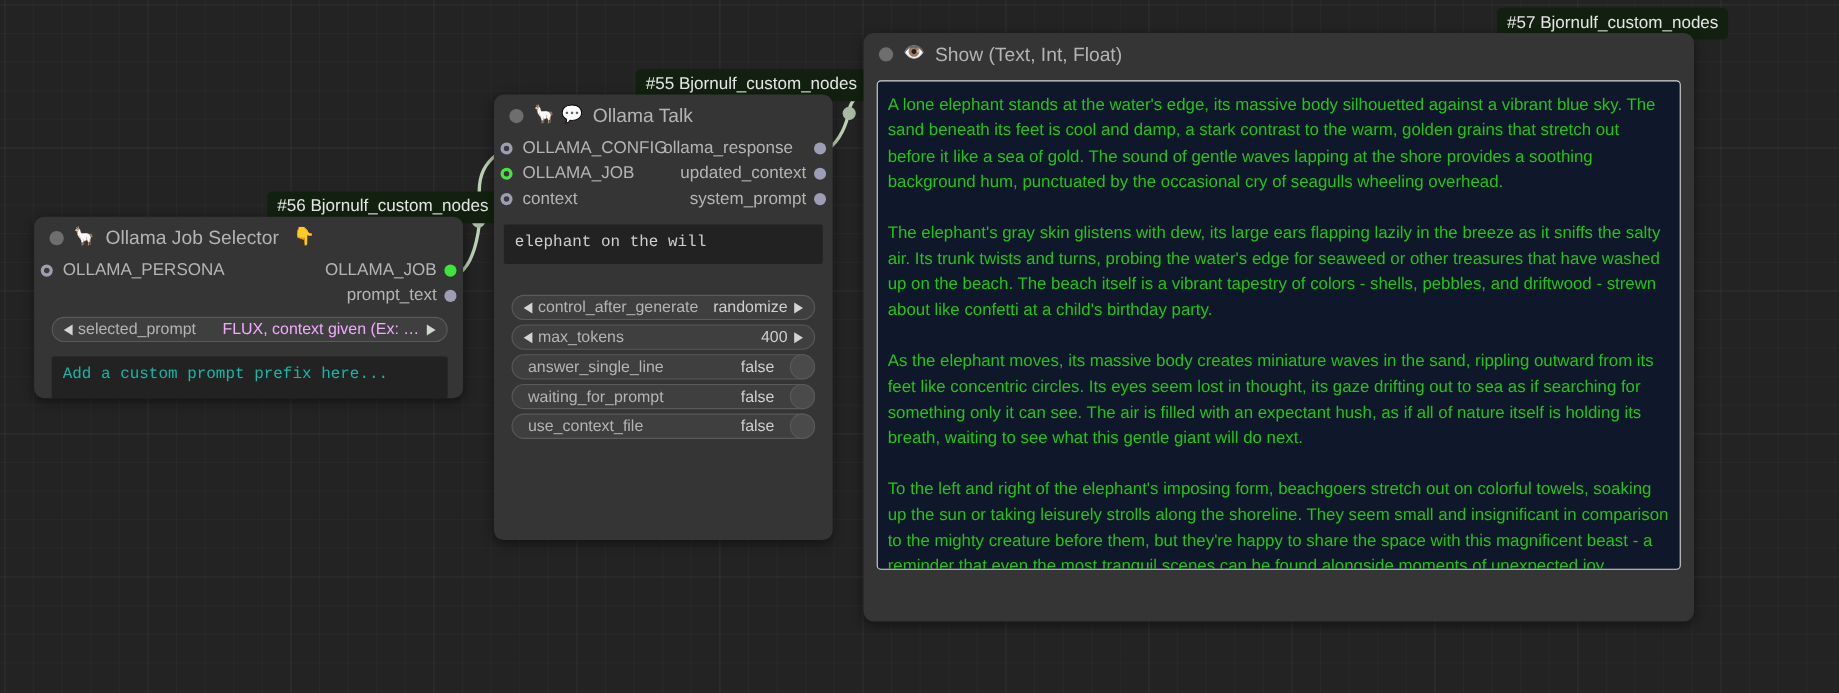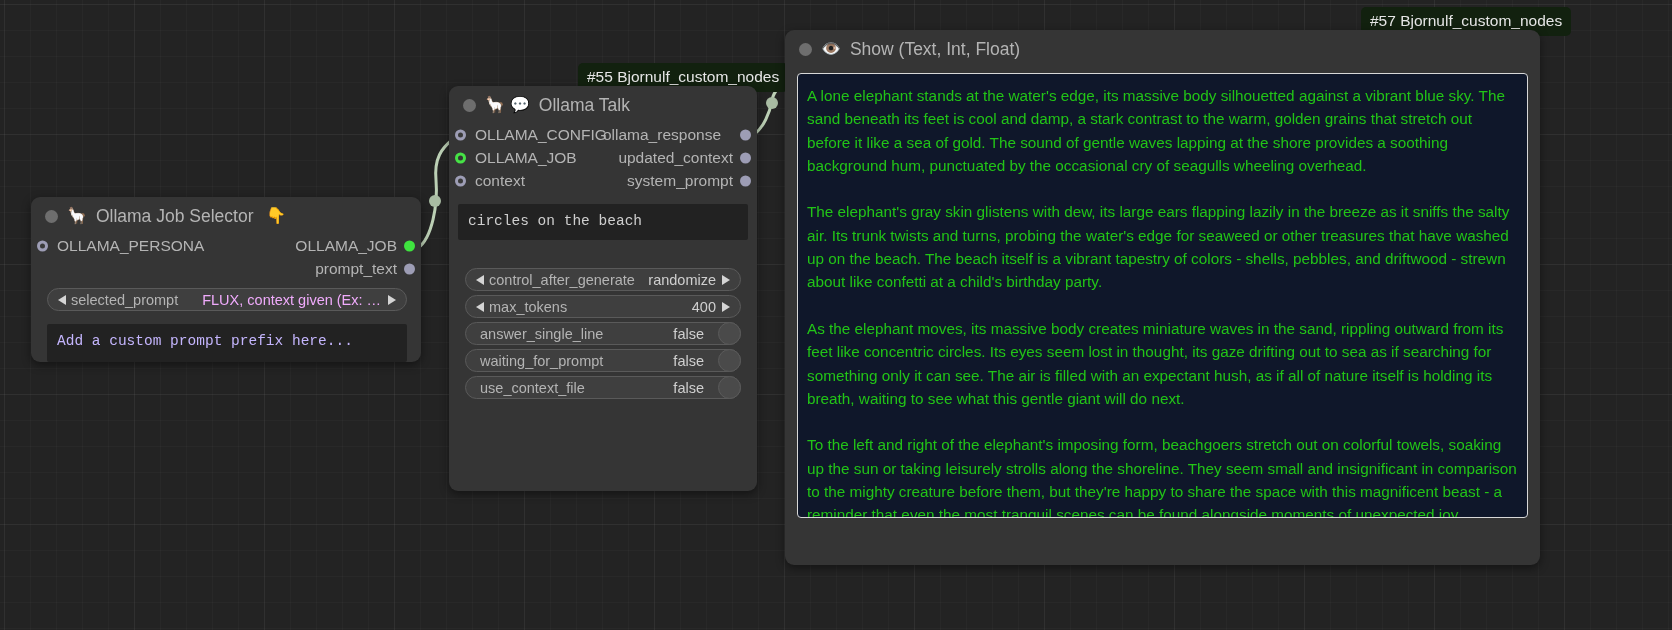--- a/index.html
+++ b/index.html
@@ -104,21 +104,21 @@
   .text-widget {
     background: #222222;
     color: #cfcfcf;
     font-family: "Liberation Mono", monospace;
     font-size: 14.5px;
     padding: 9px 10px;
     border-radius: 2px;
     overflow: hidden;
     white-space: pre-wrap;
   }
-  .text-widget.placeholder { color: #c4b5fd; }
+  .text-widget.placeholder { color: #14b8a6; }
 
   
   .widget {
     position: relative;
     height: 23px;
     background: #3f3f3f;
     border: 1px solid #5a5a5a;
     border-radius: 12px;
     display: flex;
     align-items: center;
@@ -174,20 +174,21 @@
 
 <div id="canvas">
 
   <svg id="links">
     <path d="M 418 248 C 432 238 438 205 436 180 C 434 158 442 148 452 140" stroke="#bcd0b5" stroke-width="3" fill="none"></path>
     <circle cx="435" cy="201" r="6" fill="#a9bca3"></circle>
     <path d="M 752 136 C 764 128 770 112 772 100 C 774 90 782 84 791 81" stroke="#bcd0b5" stroke-width="3" fill="none"></path>
     <circle cx="772" cy="103" r="6" fill="#a9bca3"></circle>
   </svg>
 
+  <div class="badge" style="left:243px; top:174px;">#56 Bjornulf_custom_nodes</div>
 
   <div class="node" id="node56" style="left:31px; top:197px; width:390px; height:165px;">
 
     <div class="node-header">
       <span class="collapse-dot"></span>
       <span class="node-emoji">🦙</span>
       <span class="node-title">Ollama Job Selector</span>
       <span class="node-emoji" style="margin-left:4px;">👇</span>
     </div>
 
@@ -243,21 +244,21 @@
         <span class="dot dot-out solid-grey" style="top:11px;"></span>
       </div>
 
       <div style="position:relative; height:23px;">
         <span class="dot dot-in hollow" style="top:11px;"></span>
         <span class="slot-label" style="position:absolute; left:26px; top:2px;">context</span>
         <span class="slot-label" style="position:absolute; right:24px; top:2px;">system_prompt</span>
         <span class="dot dot-out solid-grey" style="top:11px;"></span>
       </div>
 
-      <div class="text-widget" style="margin:11px 9px 0 9px; height:36px;">circles on the beach</div>
+      <div class="text-widget" style="margin:11px 9px 0 9px; height:36px;">elephant on the will</div>
 
       <div style="margin:28px 16px 0 16px;">
 
         <div class="widget">
           <span class="arrow-l"></span>
           <span class="wname">control_after_generate</span>
           <span class="wval">randomize</span>
           <span class="arrow-r"></span>
         </div>
 

